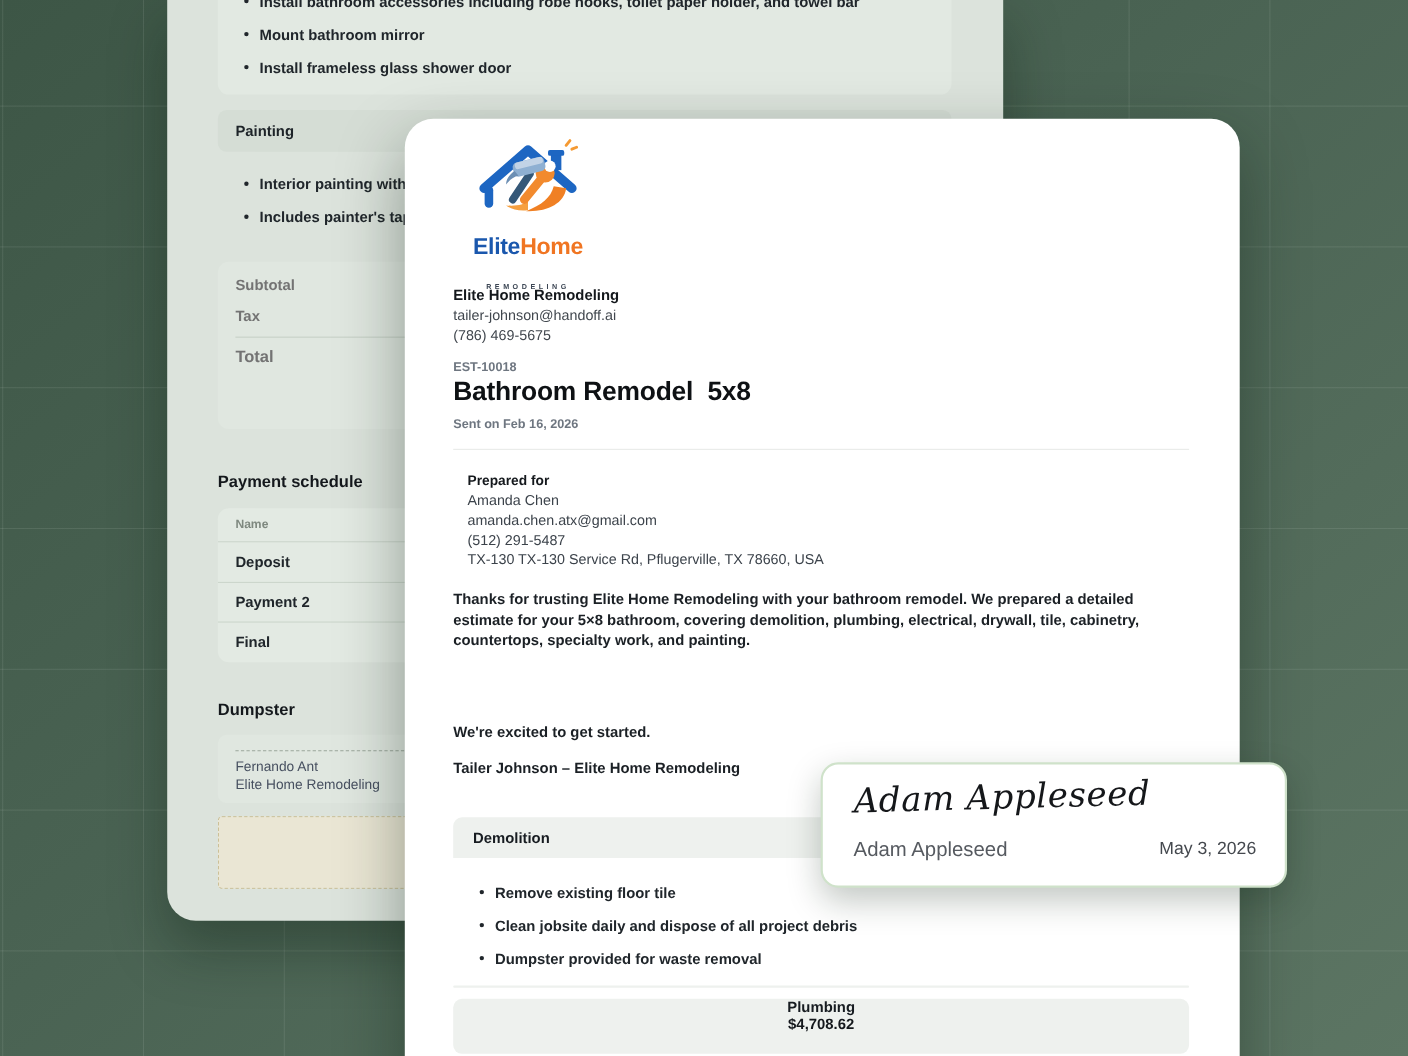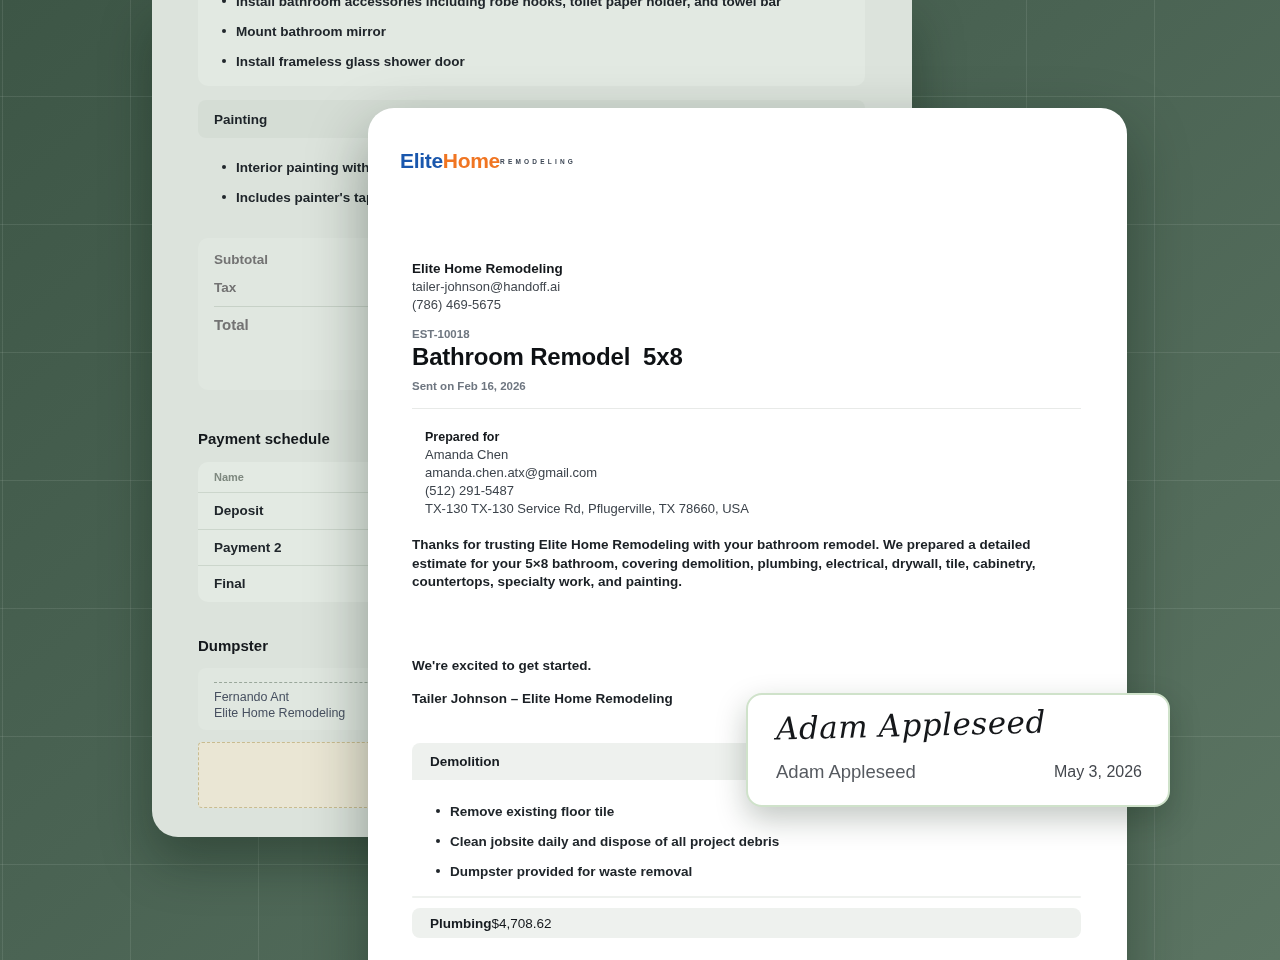--- a/index.html
+++ b/index.html
@@ -45,42 +45,42 @@
   .signer-company { position:absolute; left:16px; top:38px; font-size:12.5px; font-weight:500; color:#475060; }
   .sig-pad { left:46px; top:742px; width:667px; height:66px; background:#eae6d4; border:1px dashed #c9bc90; border-radius:4px; }
 
   
   .front-card {
     position:absolute; left:368px; top:108px; width:759px; height:900px;
     background:#ffffff; border-radius:26px; z-index:2;
     box-shadow:0 24px 60px rgba(10,25,15,0.38);
   }
   .fc-abs { position:absolute; }
-  .logo { left:32px; top:16px; width:160px; display:flex; flex-direction:row; align-items:center; }
+  .logo { left:32px; top:16px; width:160px; display:flex; flex-direction:column; align-items:center;gap:18px; }
   .brand { font-size:21px; font-weight:800; letter-spacing:-0.3px; line-height:1; margin-top:2px; }
   .brand .b1 { color:#1a57ad; } .brand .b2 { color:#f07522; }
   .tagline { font-size:6.5px; font-weight:700; letter-spacing:3.2px; color:#3c4654; margin-top:5px; }
   .company { left:44px; top:152px; line-height:18px; }
   .company .c-name { font-size:13.5px; font-weight:700; color:#14181c; }
   .company .c-line { font-size:13px; font-weight:500; color:#41474e; }
   .est-no { left:44px; top:220px; font-size:11.5px; font-weight:600; color:#6e7680; }
   .doc-title { left:44px; top:235px; font-size:24px; font-weight:800; color:#0e1114; white-space:pre; letter-spacing:-0.2px; }
   .sent { left:44px; top:272px; font-size:11.5px; font-weight:600; color:#6e7680; }
   .fc-divider { left:44px; width:669px; top:300px; border-top:1px solid #e8eae8; }
   .prepared { left:44px; top:320px; line-height:18px;margin-left:13px; }
   .prepared .p-label { font-size:12.5px; font-weight:700; color:#14181c; }
   .prepared .p-line { font-size:13px; font-weight:500; color:#3c434b; }
   .para { left:44px; width:670px; font-size:13.5px; font-weight:600; color:#1b2025; line-height:18.5px; }
   .sec-band { left:44px; width:669px; background:#eef1ee; display:flex; align-items:center;
     padding:0 18px; font-size:13.5px; font-weight:700; color:#171c21; }
   .demo-band { top:635px; height:37px; border-radius:8px 8px 0 0; }
   .demo-list { left:44px; top:688px; width:669px; }
   .demo-footer { left:44px; top:788px; width:669px; height:2px; background:#eef1ee; border-radius:1px; }
-  .plumbing-band { top:800px; height:30px; border-radius:8px; justify-content:flex-start; }
-  .plumbing-band .amount { font-size:13.5px; font-weight:400; color:#14181c; }
+  .plumbing-band { top:800px; height:50px; border-radius:8px; justify-content:flex-start;flex-direction:column; }
+  .plumbing-band .amount { font-size:13.5px; font-weight:700; color:#14181c; }
 
   
   .overlay-card {
     position:absolute; left:746px; top:693px; width:424px; height:114px; z-index:3;
     background:#ffffff; border:2px solid #cfe2ca; border-radius:16px;
     box-shadow:0 12px 30px rgba(15,35,20,0.25);
   }
   .script-sig { position:absolute; left:28px; top:12px; font-family:"DejaVu Serif", serif;
     font-style:italic; font-size:31px; color:#15171a; transform:rotate(-1.5deg); letter-spacing:0.5px; }
   .sig-row { position:absolute; left:28px; right:26px; top:66px; display:flex;

